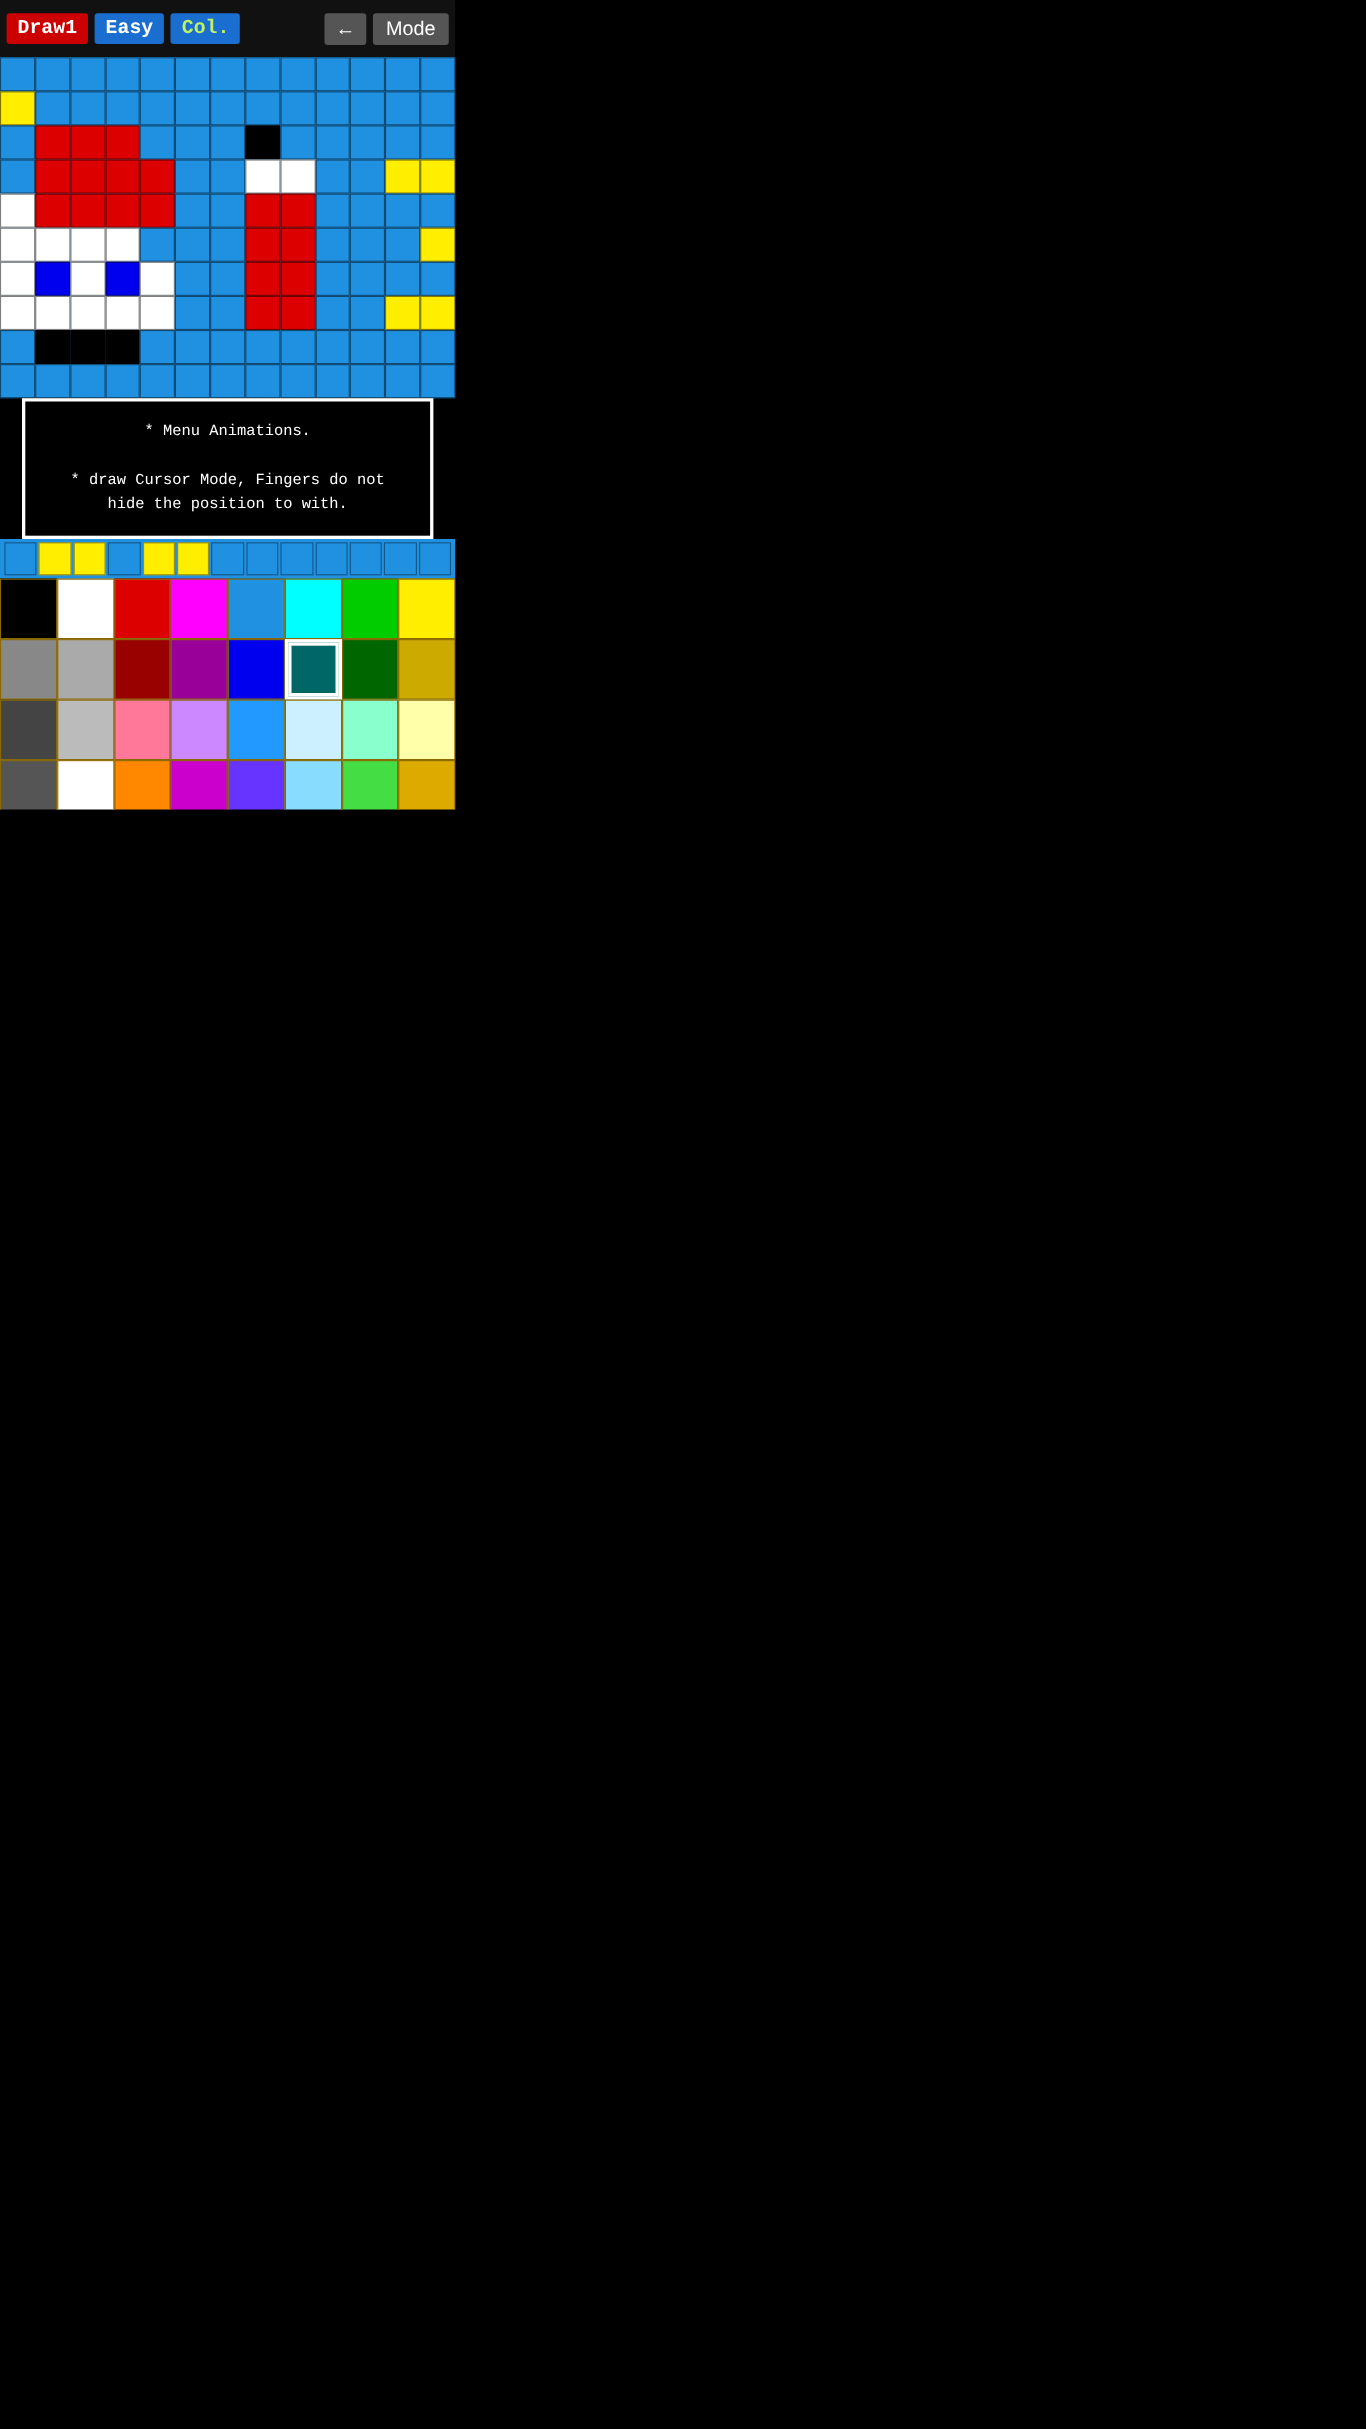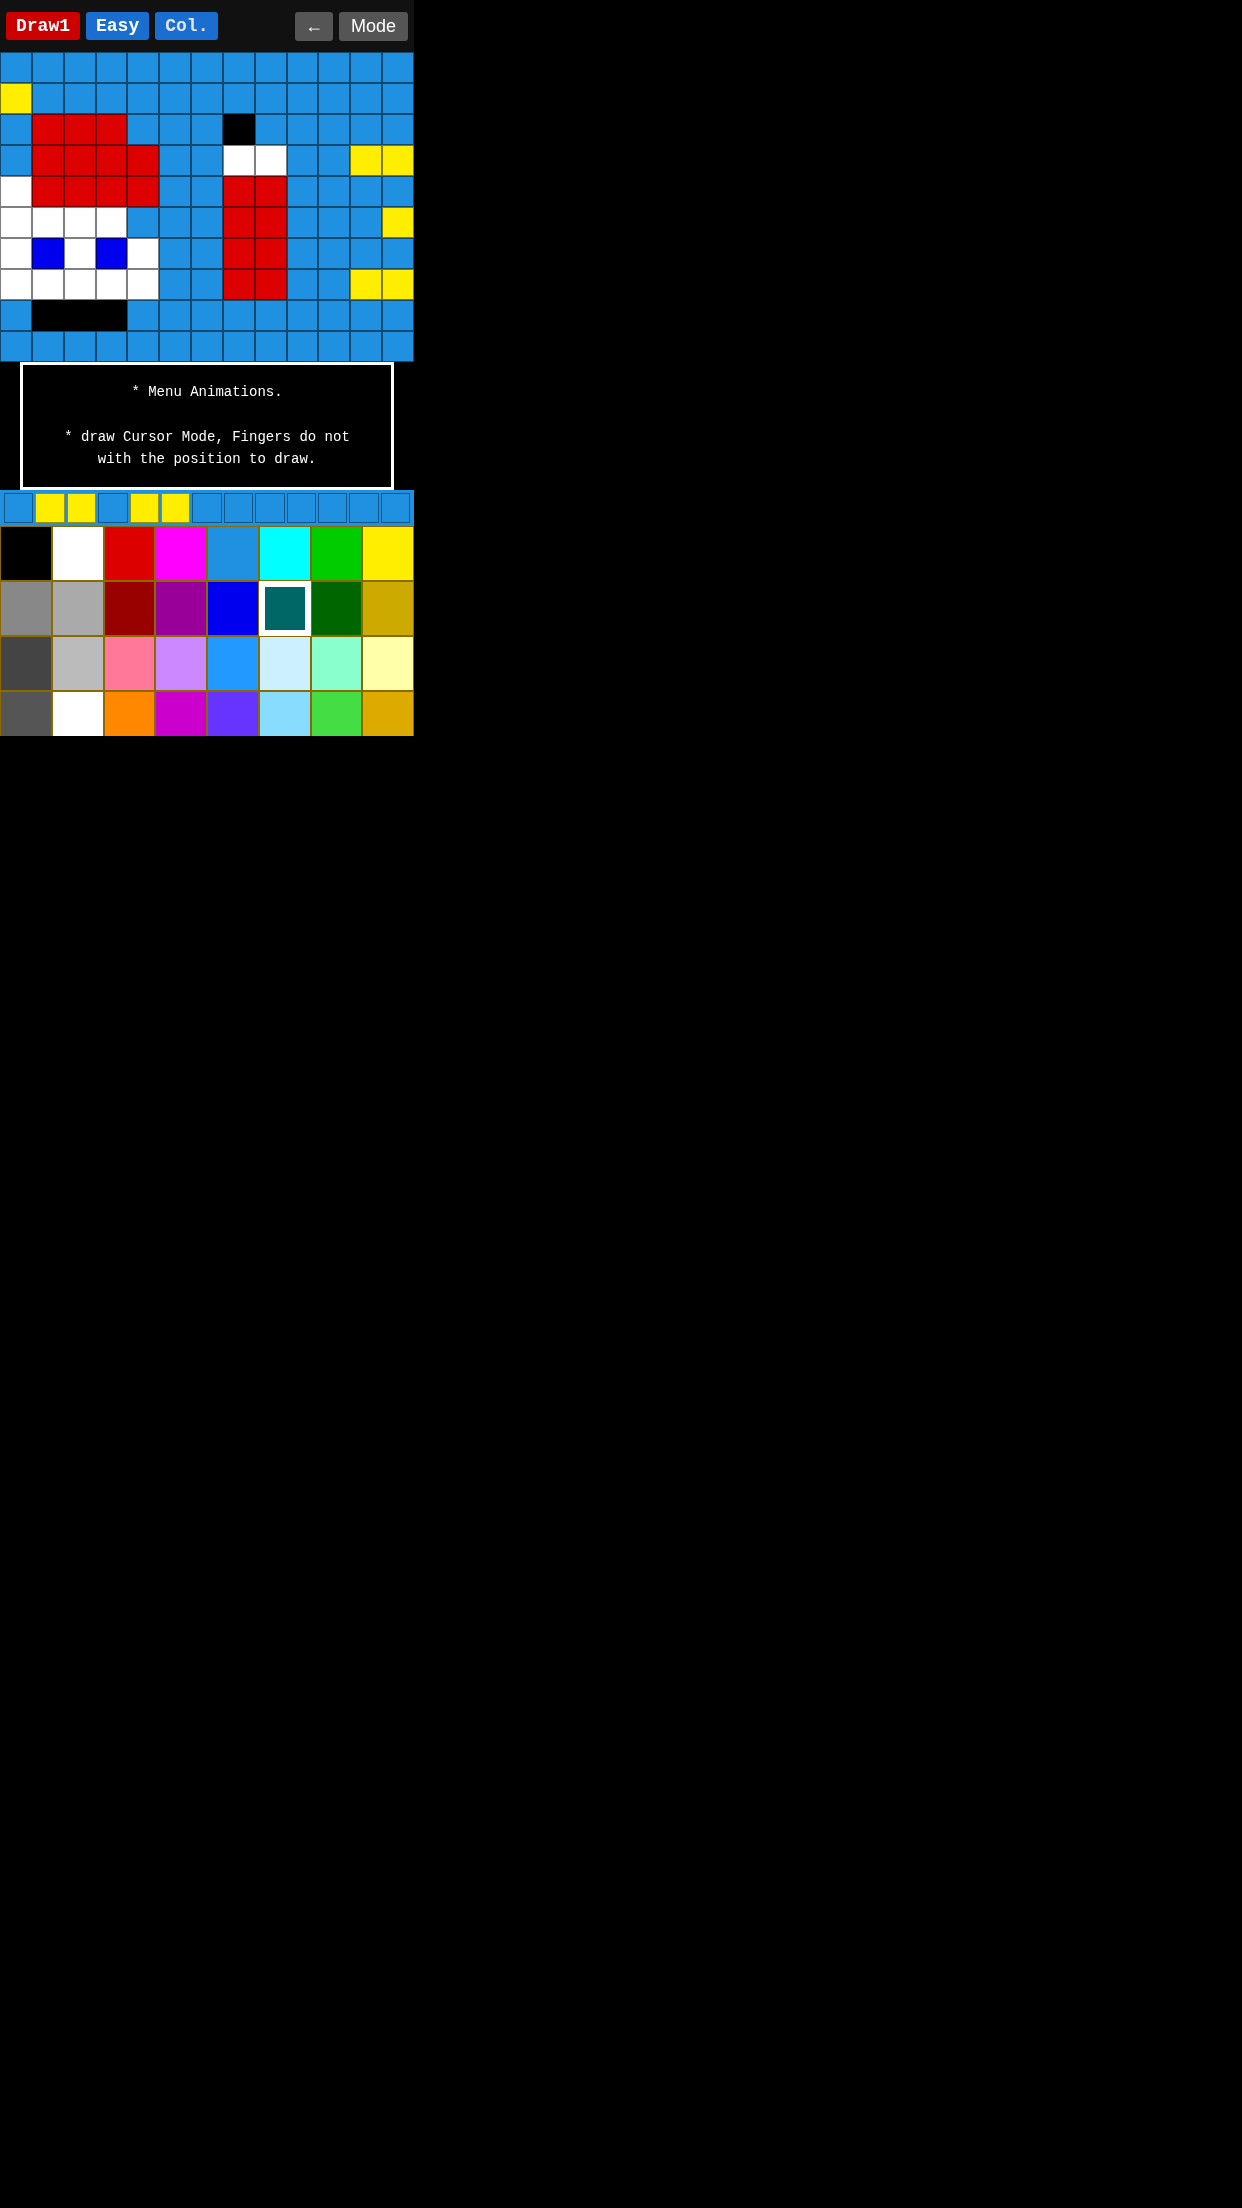--- a/index.html
+++ b/index.html
@@ -25,21 +25,21 @@
       font-family: 'Courier New', Courier, monospace;
       font-size: 18px;
       font-weight: bold;
       padding: 4px 10px;
       border: none;
       cursor: pointer;
       border-radius: 3px;
     }
     #btn-draw { background: #cc0000; color: #fff; }
     #btn-move { background: #1a6ecf; color: #fff; }
-    #btn-col  { background: #1a6ecf; color: #e5e5e5; }
+    #btn-col  { background: #1a6ecf; color: #bef264; }
     #btn-back {
       margin-left: auto;
       background: #555;
       color: #fff;
       font-size: 18px;
       padding: 4px 10px;
       border: none;
       cursor: pointer;
       border-radius: 3px;
     }
@@ -288,21 +288,21 @@
       <div class="pixel" style="background: rgb(32, 144, 224);"></div>
       <div class="pixel" style="background: rgb(32, 144, 224);"></div>
       <div class="pixel" style="background: rgb(32, 144, 224);"></div>
     </div>
 </div>
 
 <div id="dialog-box">
   <p>* Menu Animations.</p>
   <p><br></p>
   <p>* draw Cursor Mode, Fingers do not</p>
-  <p>  with the position to draw.</p>
+  <p>  hide the position to with.</p>
 </div>
 
 <div id="blue-strip">
     <div class="strip-cell" style="background: rgb(32, 144, 224);"></div>
     <div class="strip-cell" style="background: rgb(255, 238, 0);"></div>
     <div class="strip-cell" style="background: rgb(255, 238, 0);"></div>
     <div class="strip-cell" style="background: rgb(32, 144, 224);"></div>
     <div class="strip-cell" style="background: rgb(255, 238, 0);"></div>
     <div class="strip-cell" style="background: rgb(255, 238, 0);"></div>
     <div class="strip-cell" style="background: rgb(32, 144, 224);"></div>

